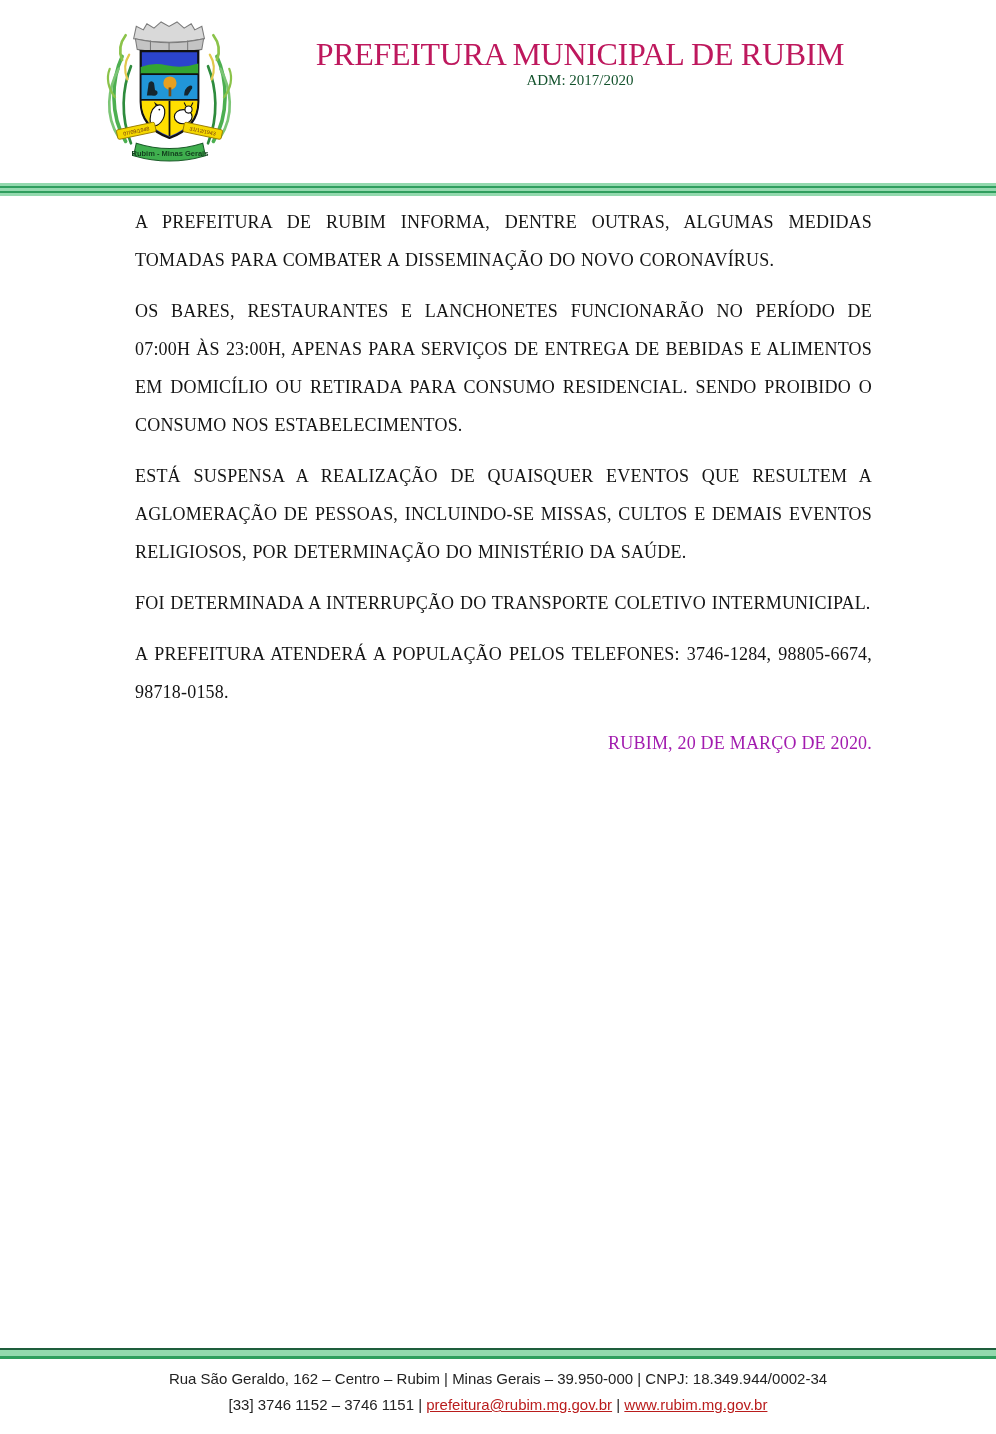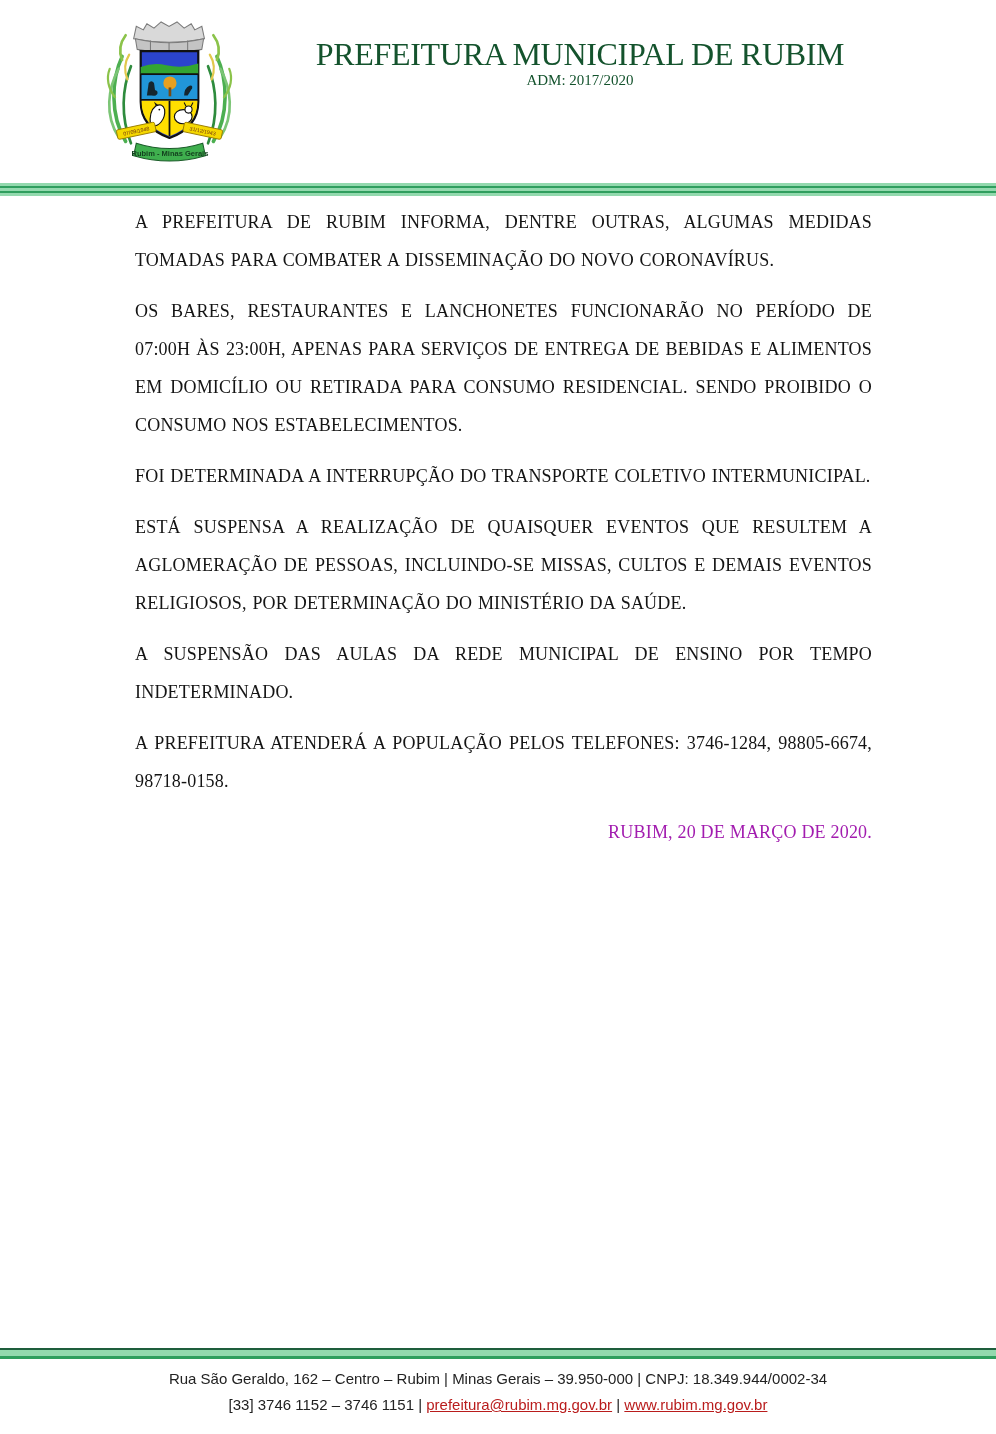--- a/index.html
+++ b/index.html
@@ -23,21 +23,21 @@
     position: absolute;
     left: 165px; top: 36px;
     width: 830px;
     text-align: center;
   }
   .doc-title {
     font-size: 32px;
     line-height: 36px;
     letter-spacing: -0.3px;
     font-weight: normal;
-    color: #14532d;
+    color: #be185d;
   }
   .doc-subtitle {
     margin-top: 17px;
     font-size: 18px;
     color: #111;
   }
   .doc-adm {
     font-size: 15px;
     color: #14532d;
   }
@@ -181,23 +181,22 @@
   <div class="header-text">
     <div class="doc-title">PREFEITURA MUNICIPAL DE RUBIM</div>
     <div class="doc-adm">ADM: 2017/2020</div>
   </div>
 
   <div class="rule-top"></div>
 
   <div class="body-text">
     <p>A PREFEITURA DE RUBIM INFORMA, DENTRE OUTRAS, ALGUMAS MEDIDAS TOMADAS PARA COMBATER A DISSEMINAÇÃO DO NOVO CORONAVÍRUS.</p>
     <p>OS BARES, RESTAURANTES E LANCHONETES FUNCIONARÃO NO PERÍODO DE 07:00H ÀS 23:00H, APENAS PARA SERVIÇOS DE ENTREGA DE BEBIDAS E ALIMENTOS EM DOMICÍLIO OU RETIRADA PARA CONSUMO RESIDENCIAL. SENDO PROIBIDO O CONSUMO NOS ESTABELECIMENTOS.</p>
+    <p>ESTÁ SUSPENSA A REALIZAÇÃO DE QUAISQUER EVENTOS QUE RESULTEM A AGLOMERAÇÃO DE PESSOAS, INCLUINDO-SE MISSAS, CULTOS E DEMAIS EVENTOS RELIGIOSOS, POR DETERMINAÇÃO DO MINISTÉRIO DA SAÚDE.</p>
     <p>FOI DETERMINADA A INTERRUPÇÃO DO TRANSPORTE COLETIVO INTERMUNICIPAL.</p>
-    <p>ESTÁ SUSPENSA A REALIZAÇÃO DE QUAISQUER EVENTOS QUE RESULTEM A AGLOMERAÇÃO DE PESSOAS, INCLUINDO-SE MISSAS, CULTOS E DEMAIS EVENTOS RELIGIOSOS, POR DETERMINAÇÃO DO MINISTÉRIO DA SAÚDE.</p>
-    <p>A SUSPENSÃO DAS AULAS DA REDE MUNICIPAL DE ENSINO POR TEMPO INDETERMINADO.</p>
     <p>A PREFEITURA ATENDERÁ A POPULAÇÃO PELOS TELEFONES: 3746-1284, 98805-6674, 98718-0158.</p>
     <div class="dateline">RUBIM, 20 DE MARÇO DE 2020.</div>
   </div>
 
   <div class="rule-bottom"></div>
   <div class="footer">
     <div>Rua São Geraldo, 162 – Centro – Rubim | Minas Gerais – 39.950-000 | CNPJ: 18.349.944/0002-34</div>
     <div>
       <span>[33] 3746 1152 – 3746 1151 | </span><a>prefeitura@rubim.mg.gov.br</a><span> | </span><a>www.rubim.mg.gov.br</a>
     </div>

